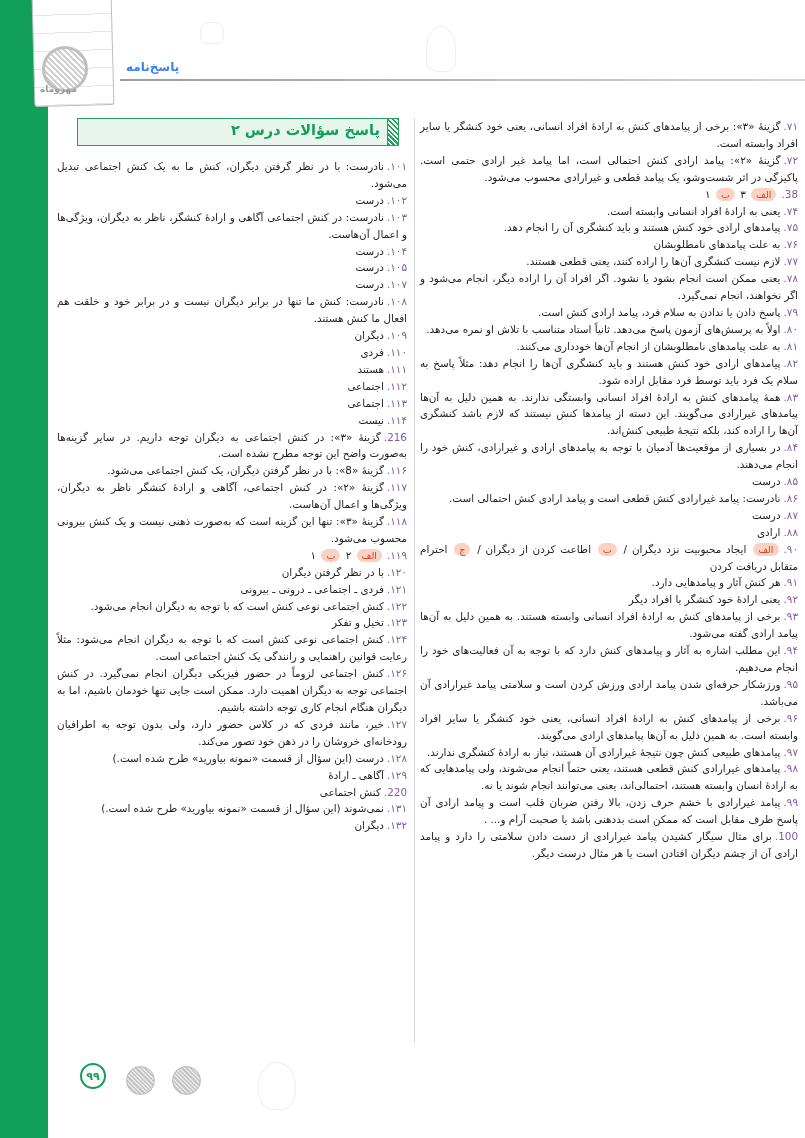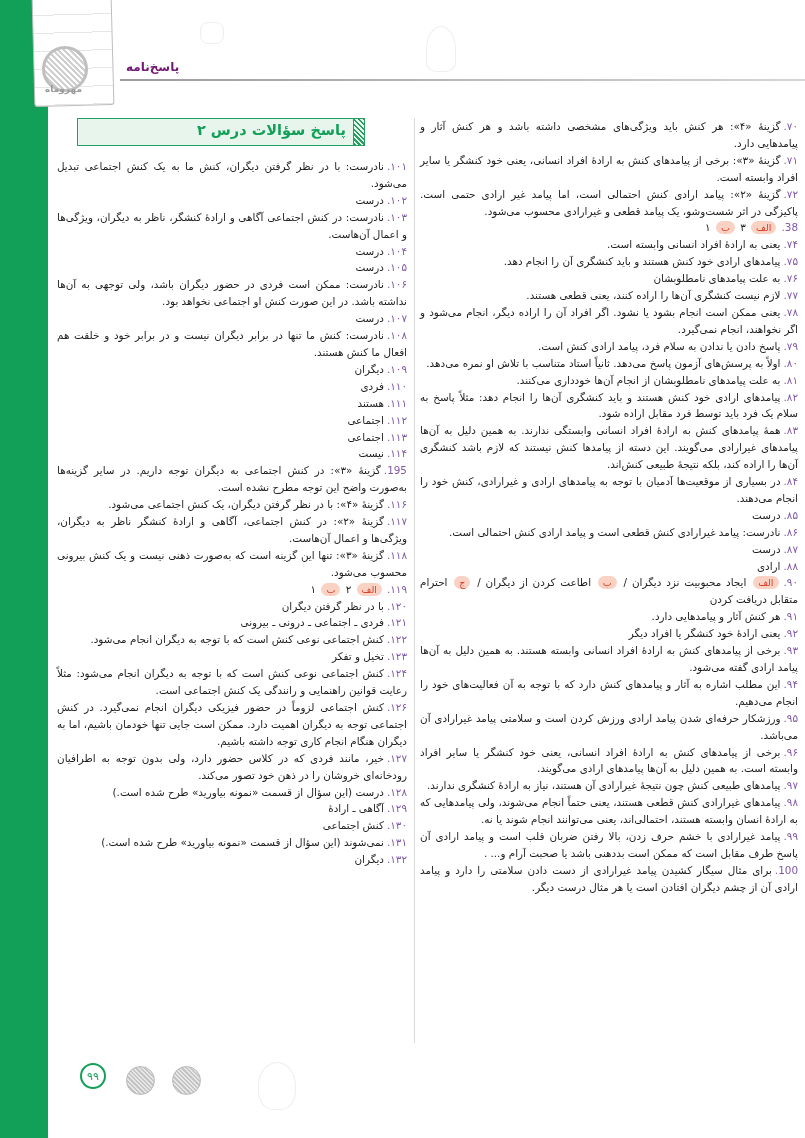--- a/index.html
+++ b/index.html
@@ -18,26 +18,26 @@
     background: #fff; border: 1.5px solid #bdbdbd; border-radius: 3px;
     transform: rotate(-1.5deg);
     background-image: repeating-linear-gradient(to bottom, transparent 0, transparent 17px, #e6e6e6 17px, #e6e6e6 18px);
   }
   .logo-emblem {
     position: absolute; left: 42px; top: 46px; width: 46px; height: 46px;
     border-radius: 50%; border: 3px solid #bfbfbf; box-sizing: border-box;
     background: repeating-linear-gradient(45deg, #d0d0d0 0, #d0d0d0 2px, #ffffff 2px, #ffffff 4px);
   }
   .logo-text {
-    position: absolute; left: 32px; top: 84px; width: 50px; text-align: right;
+    position: absolute; left: 40px; top: 84px; width: 50px; text-align: left;
     font-size: 9px; color: #9a9a9a; font-weight: bold;
   }
   .header-title {
     position: absolute; left: 126px; top: 60px;
-    font-size: 12px; color: #701a75; font-weight: bold; direction: rtl;
+    font-size: 12px; color: #3b82f6; font-weight: bold; direction: rtl;
   }
   .header-line {
     position: absolute; left: 120px; top: 79px; width: 685px; height: 1.5px;
     background: linear-gradient(to right, #9c9c9c, #d6d6d6);
   }
   .bg-icon {
     position: absolute; border: 1.5px solid #eeeeee; border-radius: 8px;
   }
   .col-divider {
     position: absolute; left: 414px; top: 118px; width: 1px; height: 925px;
@@ -50,37 +50,37 @@
   .col-right { left: 420px; width: 378px; }
   .col-left  { left: 57px;  width: 350px; top: 158px; }
   .item { margin: 0; padding: 0; }
   .num { color: #7f59a8; margin-left: 3px; }
   .opt {
     display: inline-block; background: #fad2c3; color: #d9402a;
     border-radius: 8px; padding: 0 5px; line-height: 13px; font-size: 9.5px;
     margin: 0 2px;
   }
   .lesson-box {
-    position: absolute; left: 77px; top: 118px; width: 288px; height: 28px;
+    position: absolute; left: 77px; top: 118px; width: 322px; height: 28px;
     background: #e7f5ec; border: 1.5px solid #25a060; box-sizing: border-box;
     direction: rtl;
   }
   .lesson-stripe {
     position: absolute; right: 0; top: 0; width: 10px; height: 100%;
     background: repeating-linear-gradient(45deg, #25a060 0, #25a060 1.5px, #e7f5ec 1.5px, #e7f5ec 3.5px);
     border-left: 1px solid #25a060;
   }
   .lesson-title {
     position: absolute; right: 18px; top: 3px;
     font-size: 14.5px; font-weight: bold; color: #12a058;
   }
   .page-num {
     position: absolute; left: 80px; top: 1063px; width: 26px; height: 26px;
     border: 2px solid #12a058; border-radius: 50%; box-sizing: border-box;
-    color: #12a058; font-weight: normal; font-size: 11px;
+    color: #12a058; font-weight: bold; font-size: 11px;
     display: flex; align-items: center; justify-content: center;
   }
   .deco-dot {
     position: absolute; top: 1066px; width: 29px; height: 29px; border-radius: 50%;
     border: 1.5px solid #b8b8b8; box-sizing: border-box;
     background: repeating-linear-gradient(45deg, #c4c4c4 0, #c4c4c4 1.5px, #e8e8e8 1.5px, #e8e8e8 3px);
   }
 </style>
 </head>
 <body>
@@ -92,21 +92,20 @@
 
 <div class="bg-icon" style="left:200px;top:22px;width:22px;height:20px;"></div>
 <div class="bg-icon" style="left:426px;top:26px;width:28px;height:44px;border-radius:50% 50% 10px 10px;"></div>
 
 <div class="header-title">پاسخ‌نامه</div>
 <div class="header-line"></div>
 
 <div class="col-divider"></div>
 
 <div class="col col-right" id="col-right">
-    <p class="item"><span class="num">۷۰.</span><span>گزینهٔ «۴»: هر کنش باید ویژگی‌های مشخصی داشته باشد و هر کنش آثار و پیامدهایی دارد.</span></p>
     <p class="item"><span class="num">۷۱.</span><span>گزینهٔ «۳»: برخی از پیامدهای کنش به ارادهٔ افراد انسانی، یعنی خود کنشگر یا سایر افراد وابسته است.</span></p>
     <p class="item"><span class="num">۷۲.</span><span>گزینهٔ «۲»: پیامد ارادی کنش احتمالی است، اما پیامد غیر ارادی حتمی است. پاکیزگی در اثر شست‌وشو، یک پیامد قطعی و غیرارادی محسوب می‌شود.</span></p>
     <p class="item"><span class="num">38.</span><span class="opt">الف</span><span> ۳ </span><span class="opt">ب</span><span> ۱ </span></p>
     <p class="item"><span class="num">۷۴.</span><span>یعنی به ارادهٔ افراد انسانی وابسته است.</span></p>
     <p class="item"><span class="num">۷۵.</span><span>پیامدهای ارادی خود کنش هستند و باید کنشگری آن را انجام دهد.</span></p>
     <p class="item"><span class="num">۷۶.</span><span>به علت پیامدهای نامطلوبشان</span></p>
     <p class="item"><span class="num">۷۷.</span><span>لازم نیست کنشگری آن‌ها را اراده کنند، یعنی قطعی هستند.</span></p>
     <p class="item"><span class="num">۷۸.</span><span>یعنی ممکن است انجام بشود یا نشود. اگر افراد آن را اراده دیگر، انجام می‌شود و اگر نخواهند، انجام نمی‌گیرد.</span></p>
     <p class="item"><span class="num">۷۹.</span><span>پاسخ دادن یا ندادن به سلام فرد، پیامد ارادی کنش است.</span></p>
     <p class="item"><span class="num">۸۰.</span><span>اولاً به پرسش‌های آزمون پاسخ می‌دهد. ثانیاً استاد متناسب با تلاش او نمره می‌دهد.</span></p>
@@ -135,44 +134,43 @@
   <div class="lesson-stripe"></div>
   <div class="lesson-title">پاسخ سؤالات درس ۲</div>
 </div>
 
 <div class="col col-left" id="col-left">
     <p class="item"><span class="num">۱۰۱.</span><span>نادرست: با در نظر گرفتن دیگران، کنش ما به یک کنش اجتماعی تبدیل می‌شود.</span></p>
     <p class="item"><span class="num">۱۰۲.</span><span>درست</span></p>
     <p class="item"><span class="num">۱۰۳.</span><span>نادرست: در کنش اجتماعی آگاهی و ارادهٔ کنشگر، ناظر به دیگران، ویژگی‌ها و اعمال آن‌هاست.</span></p>
     <p class="item"><span class="num">۱۰۴.</span><span>درست</span></p>
     <p class="item"><span class="num">۱۰۵.</span><span>درست</span></p>
-    <p class="item"><span class="num">۱۰۶.</span><span>نادرست: ممکن است فردی در حضور دیگران باشد، ولی توجهی به آن‌ها نداشته باشد. در این صورت کنش او اجتماعی نخواهد بود.</span></p>
     <p class="item"><span class="num">۱۰۷.</span><span>درست</span></p>
     <p class="item"><span class="num">۱۰۸.</span><span>نادرست: کنش ما تنها در برابر دیگران نیست و در برابر خود و خلقت هم افعال ما کنش هستند.</span></p>
     <p class="item"><span class="num">۱۰۹.</span><span>دیگران</span></p>
     <p class="item"><span class="num">۱۱۰.</span><span>فردی</span></p>
     <p class="item"><span class="num">۱۱۱.</span><span>هستند</span></p>
     <p class="item"><span class="num">۱۱۲.</span><span>اجتماعی</span></p>
     <p class="item"><span class="num">۱۱۳.</span><span>اجتماعی</span></p>
     <p class="item"><span class="num">۱۱۴.</span><span>نیست</span></p>
-    <p class="item"><span class="num">195.</span><span>گزینهٔ «۳»: در کنش اجتماعی به دیگران توجه داریم. در سایر گزینه‌ها به‌صورت واضح این توجه مطرح نشده است.</span></p>
-    <p class="item"><span class="num">۱۱۶.</span><span>گزینهٔ «۴»: با در نظر گرفتن دیگران، یک کنش اجتماعی می‌شود.</span></p>
+    <p class="item"><span class="num">216.</span><span>گزینهٔ «۳»: در کنش اجتماعی به دیگران توجه داریم. در سایر گزینه‌ها به‌صورت واضح این توجه مطرح نشده است.</span></p>
+    <p class="item"><span class="num">۱۱۶.</span><span>گزینهٔ «8»: با در نظر گرفتن دیگران، یک کنش اجتماعی می‌شود.</span></p>
     <p class="item"><span class="num">۱۱۷.</span><span>گزینهٔ «۲»: در کنش اجتماعی، آگاهی و ارادهٔ کنشگر ناظر به دیگران، ویژگی‌ها و اعمال آن‌هاست.</span></p>
     <p class="item"><span class="num">۱۱۸.</span><span>گزینهٔ «۳»: تنها این گزینه است که به‌صورت ذهنی نیست و یک کنش بیرونی محسوب می‌شود.</span></p>
     <p class="item"><span class="num">۱۱۹.</span><span class="opt">الف</span><span> ۲ </span><span class="opt">ب</span><span> ۱ </span></p>
     <p class="item"><span class="num">۱۲۰.</span><span>با در نظر گرفتن دیگران</span></p>
     <p class="item"><span class="num">۱۲۱.</span><span>فردی ـ اجتماعی ـ درونی ـ بیرونی</span></p>
     <p class="item"><span class="num">۱۲۲.</span><span>کنش اجتماعی نوعی کنش است که با توجه به دیگران انجام می‌شود.</span></p>
     <p class="item"><span class="num">۱۲۳.</span><span>تخیل و تفکر</span></p>
     <p class="item"><span class="num">۱۲۴.</span><span>کنش اجتماعی نوعی کنش است که با توجه به دیگران انجام می‌شود: مثلاً رعایت قوانین راهنمایی و رانندگی یک کنش اجتماعی است.</span></p>
     <p class="item"><span class="num">۱۲۶.</span><span>کنش اجتماعی لزوماً در حضور فیزیکی دیگران انجام نمی‌گیرد. در کنش اجتماعی توجه به دیگران اهمیت دارد. ممکن است جایی تنها خودمان باشیم، اما به دیگران هنگام انجام کاری توجه داشته باشیم.</span></p>
     <p class="item"><span class="num">۱۲۷.</span><span>خیر، مانند فردی که در کلاس حضور دارد، ولی بدون توجه به اطرافیان رودخانه‌ای خروشان را در ذهن خود تصور می‌کند.</span></p>
     <p class="item"><span class="num">۱۲۸.</span><span>درست (این سؤال از قسمت «نمونه بیاورید» طرح شده است.)</span></p>
     <p class="item"><span class="num">۱۲۹.</span><span>آگاهی ـ ارادهٔ</span></p>
-    <p class="item"><span class="num">۱۳۰.</span><span>کنش اجتماعی</span></p>
+    <p class="item"><span class="num">220.</span><span>کنش اجتماعی</span></p>
     <p class="item"><span class="num">۱۳۱.</span><span>نمی‌شوند (این سؤال از قسمت «نمونه بیاورید» طرح شده است.)</span></p>
     <p class="item"><span class="num">۱۳۲.</span><span>دیگران</span></p>
   </div>
 
 <div class="page-num">۹۹</div>
 <div class="deco-dot" style="left:126px;"></div>
 <div class="deco-dot" style="left:172px;"></div>
 <div class="bg-icon" style="left:258px;top:1062px;width:36px;height:46px;border-radius:50% 50% 40% 40%;"></div>
 
 </body></html>

